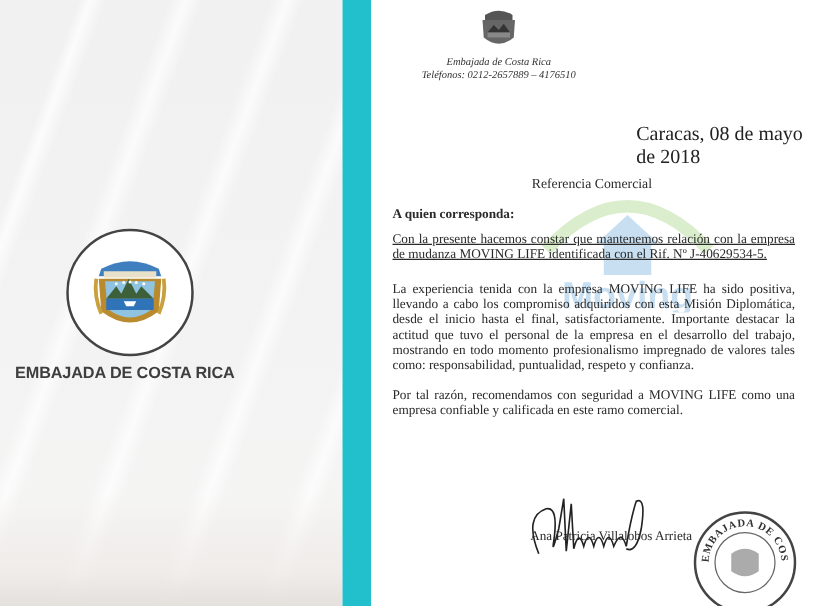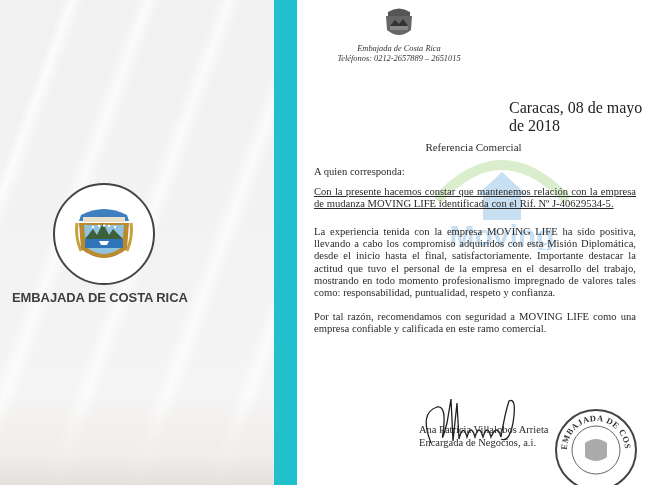--- a/index.html
+++ b/index.html
@@ -33,27 +33,27 @@
   .letter { position:absolute; left:297px; top:0; width:353px; height:485px; background:#ffffff; color:#2b2b2b; overflow:hidden; }
   .watermark {
     position:absolute; left:120px; top:140px; width:170px; height:110px; opacity:0.28;
   }
   .letter-head { position:absolute; left:22px; top:4px; width:160px; text-align:center; }
   .letter-head .seal-small { margin:0 auto; width:34px; height:36px; }
   .letter-head .lh-line { font-style:italic; font-size:8.4px; line-height:10px; color:#333; }
   .date-line { position:absolute; left:212px; top:99px; font-size:16px; color:#222; }
   .subject { position:absolute; left:0; width:353px; top:141px; text-align:center; font-size:11px; }
   .para { position:absolute; left:17px; width:322px; font-size:10.6px; line-height:12.2px; text-align:justify; color:#2a2a2a; }
-  .salutation { top:166px; }
+  .salutation { top:166px;font-weight:bold; }
   .p1 { top:186px;text-decoration:underline; }
   .p2 { top:226px; }
   .p3 { top:311px;font-family:Liberation Serif, serif; }
   .p4 { top:343px; }
   .signature { position:absolute; left:120px; top:393px; width:110px; height:60px; }
-  .signer { position:absolute; left:122px; top:423px; width:140px; font-size:10.5px; line-height:13px; text-align:left; color:#2a2a2a; }
+  .signer { position:absolute; left:122px; top:423px; width:140px; font-size:10.5px; line-height:13px; text-align:center; color:#2a2a2a; }
   .stamp { position:absolute; left:256px; top:407px; width:86px; height:86px; }
 </style>
 </head>
 <body>
 
 <div class="left-panel">
   <div class="bottom-fade"></div>
   <div class="logo-circle">
     <svg width="62" height="66" viewBox="0 0 62 66">
       <path d="M8 14 Q31 2 54 14 L56 20 L6 20 Z" fill="#3f7fc0"></path>
@@ -85,37 +85,36 @@
   </svg>
 
   <div class="letter-head">
     <svg class="seal-small" viewBox="0 0 34 36">
       <path d="M6 8 Q17 1 28 8 L28 12 L6 12 Z" fill="#555"></path>
       <path d="M4 12 L30 12 L29 26 Q17 36 5 26 Z" fill="#666"></path>
       <path d="M8 22 L13 16 L17 20 L21 15 L26 22 Z" fill="#333"></path>
       <rect x="8" y="22" width="18" height="4" fill="#888"></rect>
     </svg>
     <div class="lh-line">Embajada de Costa Rica</div>
-    <div class="lh-line">Teléfonos: 0212-2657889 – 2651015</div>
+    <div class="lh-line">Teléfonos: 0212-2657889 – 4176510</div>
   </div>
 
   <div class="date-line">Caracas, 08 de   mayo de 2018</div>
   <div class="subject">Referencia Comercial</div>
   <div class="para salutation">A quien corresponda:</div>
   <div class="para p1">Con la presente hacemos constar que mantenemos relación con la empresa de mudanza MOVING LIFE identificada con el Rif. Nº J-40629534-5.</div>
   <div class="para p2">La experiencia tenida con la empresa MOVING LIFE ha sido positiva, llevando a cabo los compromiso  adquiridos con esta Misión Diplomática, desde el inicio hasta el final, satisfactoriamente. Importante destacar la actitud que tuvo el personal de la empresa en el desarrollo del trabajo, mostrando en todo momento profesionalismo impregnado de valores tales como: responsabilidad, puntualidad, respeto y confianza.</div>
   <div class="para p3">Por tal razón, recomendamos con seguridad a MOVING LIFE como una empresa confiable y calificada en este ramo comercial.</div>
 
   <svg class="signature" viewBox="0 0 110 60">
     <path d="M14 50 Q2 20 20 14 Q30 12 26 40 Q24 52 30 30 L34 6 L36 48 L40 10 L42 46 Q46 30 50 44 Q54 30 58 44 Q62 30 66 44 Q70 30 74 44 Q80 30 84 44 Q88 20 92 8 Q100 4 96 30 Q92 50 84 46" stroke="#222" stroke-width="1.3" fill="none"></path>
   </svg>
 
   <div class="signer">
     <div>Ana Patricia Villalobos Arrieta</div>
-    <div>Encargada de Negocios, a.i.</div>
   </div>
 
   <svg class="stamp" viewBox="0 0 86 86">
     <defs>
         <path id="stampArc" d="M14 43 A29 29 0 1 1 72 43"></path>
       </defs>
     <circle cx="43" cy="43" r="40" fill="none" stroke="#444" stroke-width="2"></circle>
     <circle cx="43" cy="43" r="24" fill="none" stroke="#666" stroke-width="1"></circle>
     <text font-family="Liberation Serif, serif" font-size="8.5" font-weight="bold" fill="#333" letter-spacing="0.6">
       <textPath href="#stampArc">EMBAJADA DE COSTA RICA</textPath>

